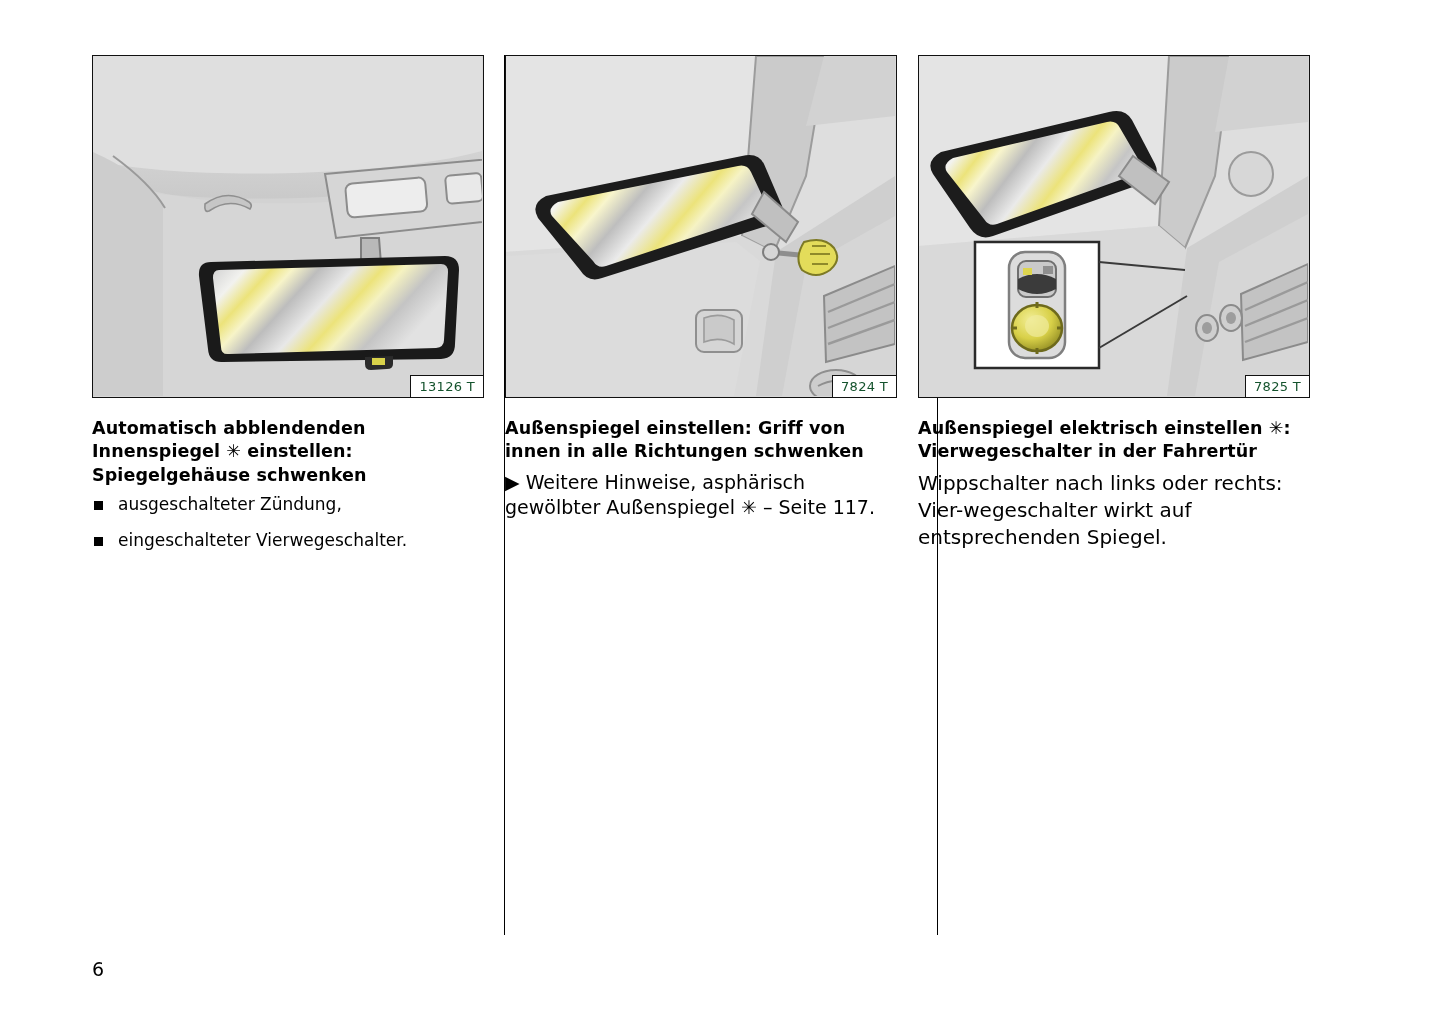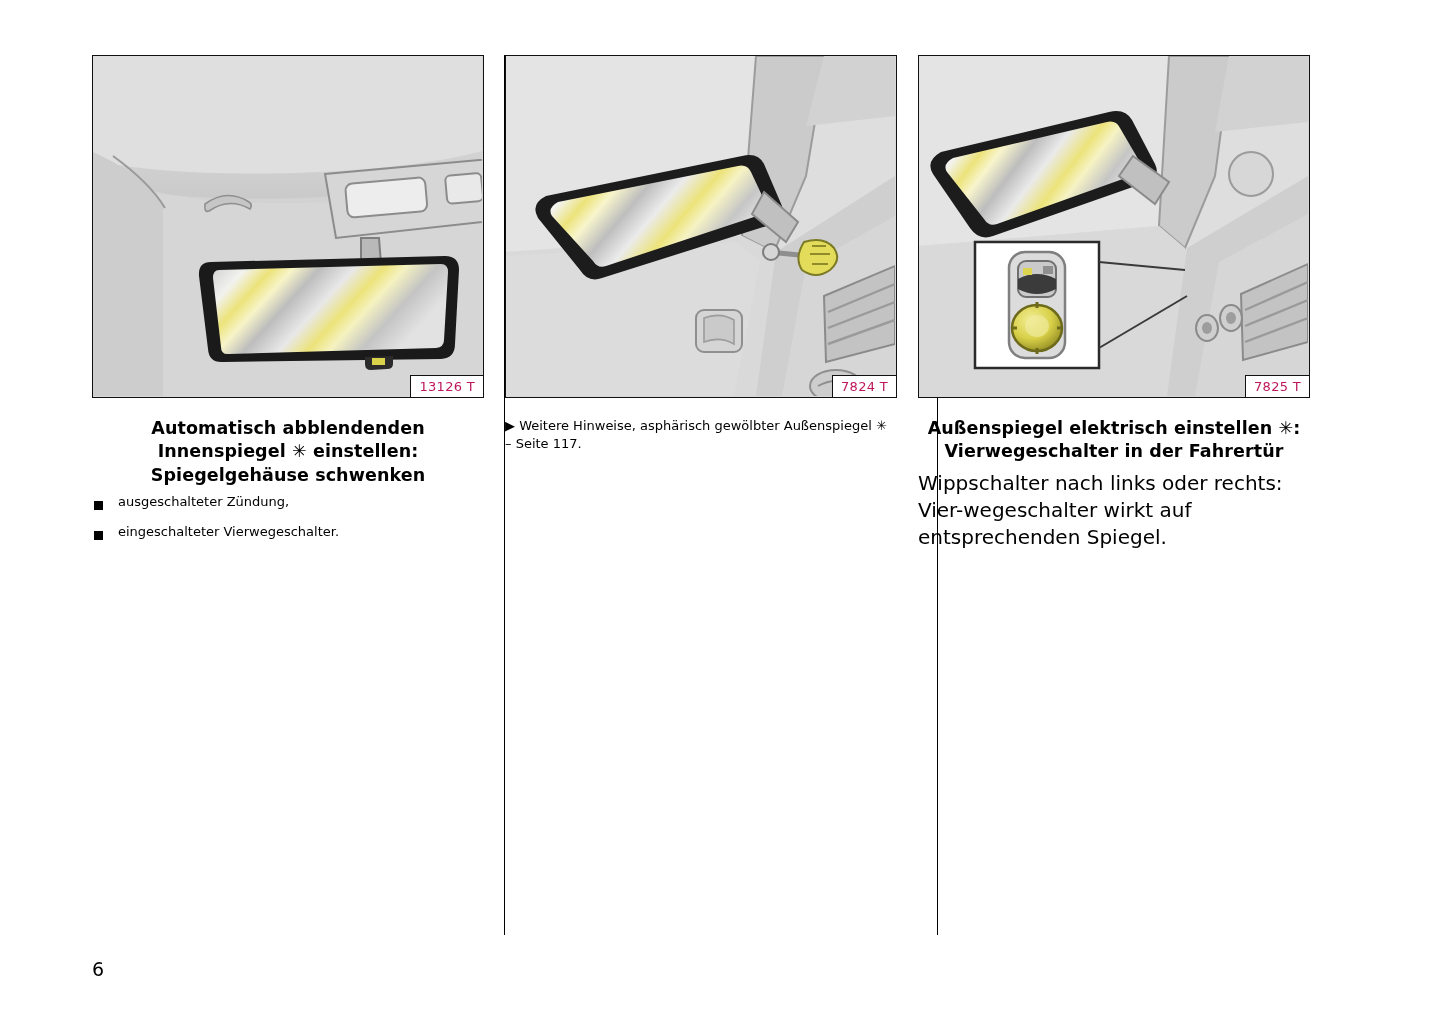--- a/index.html
+++ b/index.html
@@ -61,69 +61,68 @@
     position: absolute;
     right: 0;
     bottom: 0;
     background: #ffffff;
     border-left: 1.5px solid #111;
     border-top: 1.5px solid #111;
     font-family: "DejaVu Sans", sans-serif;
     font-size: 13px;
     letter-spacing: 0.3px;
     padding: 3px 8px 3px 8px;
-    color: #be185d;
+    color: #14532d;
     margin-top: 44px;
   }
 
   
   .textblock {
     width: 392px;
     margin-top: 19px;
     font-size: 17.5px;
     line-height: 1.33;
   }
   .heading {
     font-weight: bold;
     font-size: 17.5px;
     line-height: 1.33;
     margin: 0 0 6px 0;
     letter-spacing: 0.1px;
-    text-align: center;
   }
   .para {
     margin: 0 0 14px 0;
     font-size: 20px;
     line-height: 1.35;
   }
   .para:last-child { margin-bottom: 0; }
   ul.bullets {
     list-style: none;
     margin: 0;
     padding: 0;
   }
   ul.bullets li {
     position: relative;
     padding-left: 26px;
     margin-bottom: 13px;
     line-height: 1.35;
-    font-size: 13px;
+    font-size: 17px;
   }
   ul.bullets li:before {
     content: "";
     position: absolute;
     left: 2px;
     top: 8px;
     width: 9px;
     height: 9px;
     background: #000;
   }
   .arrow-para {
     margin: 0 0 14px 0;
-    font-size: 13px;
+    font-size: 19px;
     line-height: 1.35;
   }
   .bold-inline { font-weight: bold; }
   .pagenum {
     position: absolute;
     left: 92px;
     top: 958px;
     font-size: 19px;
   }
 </style>
@@ -258,20 +257,21 @@
             <path d="M262,196 L304,200" stroke="#8e8e8e" stroke-width="5"></path>
             <circle cx="265" cy="196" r="8" fill="#d6d6d6" stroke="#7d7d7d" stroke-width="2"></circle>
             <path d="M298,186 q20,-6 30,6 q8,12 -4,22 q-14,10 -28,0 q-8,-12 2,-28 z" fill="#e3dc5a" stroke="#7d7a25" stroke-width="2"></path>
             <path d="M306,190 l14,0 M304,198 l20,0 M306,208 l16,0" stroke="#8f8a2a" stroke-width="2"></path>
           </g>
         </svg>
         <div class="fig-caption">7824 T</div>
       </div>
 
       <div class="textblock">
+        <div class="heading">Außenspiegel einstellen: Griff von innen in alle Richtungen schwenken</div>
         <p class="arrow-para">▶ Weitere Hinweise, asphärisch gewölbter Außenspiegel ✳ – Seite 117.</p>
       </div>
     </div>
 
     <div class="col col-right">
 
       <div class="figure">
         <svg width="389" height="340" viewBox="0 0 389 340">
           <defs>
             <linearGradient id="mirG3" x1="0" y1="0" x2="1" y2="0.4">

